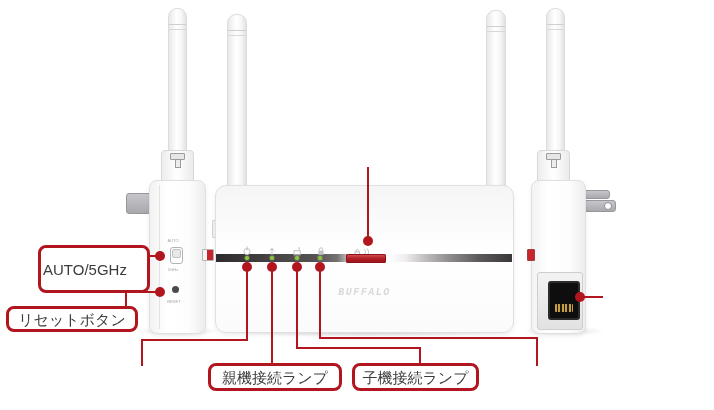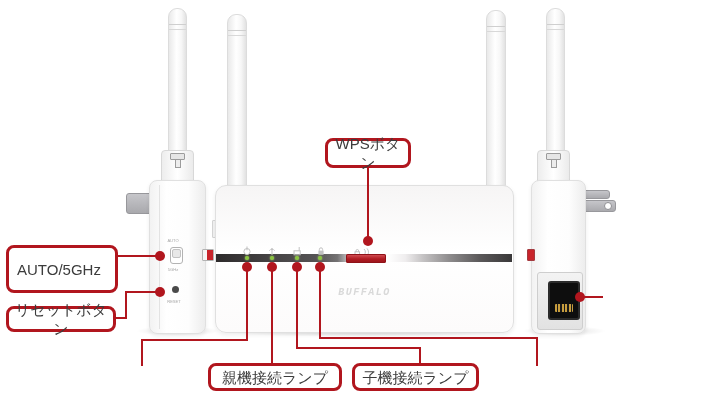--- a/index.html
+++ b/index.html
@@ -68,21 +68,21 @@
          border:1px solid #98989c;border-radius:0 3px 3px 0;z-index:1;}
   .prong-hole{position:absolute;width:6px;height:6px;background:#fff;border-radius:50%;
          border:1px solid #8f8f93;}
 
   
   .cline{position:absolute;background:#b1161e;z-index:7;}
   .cdot{position:absolute;width:10px;height:10px;border-radius:50%;background:#b1161e;z-index:8;}
   .callout{position:absolute;background:#fff;border:3px solid #b1161e;border-radius:8px;z-index:9;
            display:flex;align-items:center;justify-content:center;color:#3c3c3c;font-size:15px;
            line-height:19px;text-align:center;box-sizing:border-box;padding:1px 4px;}
-  .callout.two-line{flex-direction:column;align-items:flex-start;padding-left:8px;}
+  .callout.two-line{flex-direction:column;align-items:flex-start;padding-left:2px;margin-left:32px;}
 </style>
 </head>
 <body>
 
 <div class="stage">
 
   <div class="dev-shadow" style="left:136px;top:326px;width:84px;"></div>
   <div class="dev-shadow" style="left:218px;top:327px;width:292px;"></div>
   <div class="dev-shadow" style="left:522px;top:326px;width:84px;"></div>
 
@@ -195,29 +195,26 @@
 
   <span class="cdot" style="left:363px;top:236px;"></span>
   <span class="cdot" style="left:155px;top:251px;"></span>
   <span class="cdot" style="left:155px;top:287px;"></span>
   <span class="cdot" style="left:242px;top:262px;"></span>
   <span class="cdot" style="left:267px;top:262px;"></span>
   <span class="cdot" style="left:292px;top:262px;"></span>
   <span class="cdot" style="left:315px;top:262px;"></span>
   <span class="cdot" style="left:575px;top:292px;"></span>
 
-  <div class="callout" style="left:325px;top:138px;width:86px;height:30px;">
-    <span>WPSボタン</span>
-  </div>
 
   <div class="callout two-line" style="left:6px;top:245px;width:112px;height:48px;">
     <span>AUTO/5GHz</span>
   </div>
 
-  <div class="callout" style="left:6px;top:306px;width:110px;height:26px;">
+  <div class="callout" style="left:6px;top:306px;width:132px;height:26px;">
     <span>リセットボタン</span>
   </div>
 
 
   <div class="callout" style="left:352px;top:363px;width:127px;height:28px;">
     <span>子機接続ランプ</span>
   </div>
   <div class="callout" style="left:208px;top:363px;width:134px;height:28px;">
     <span>親機接続ランプ</span>
   </div>

